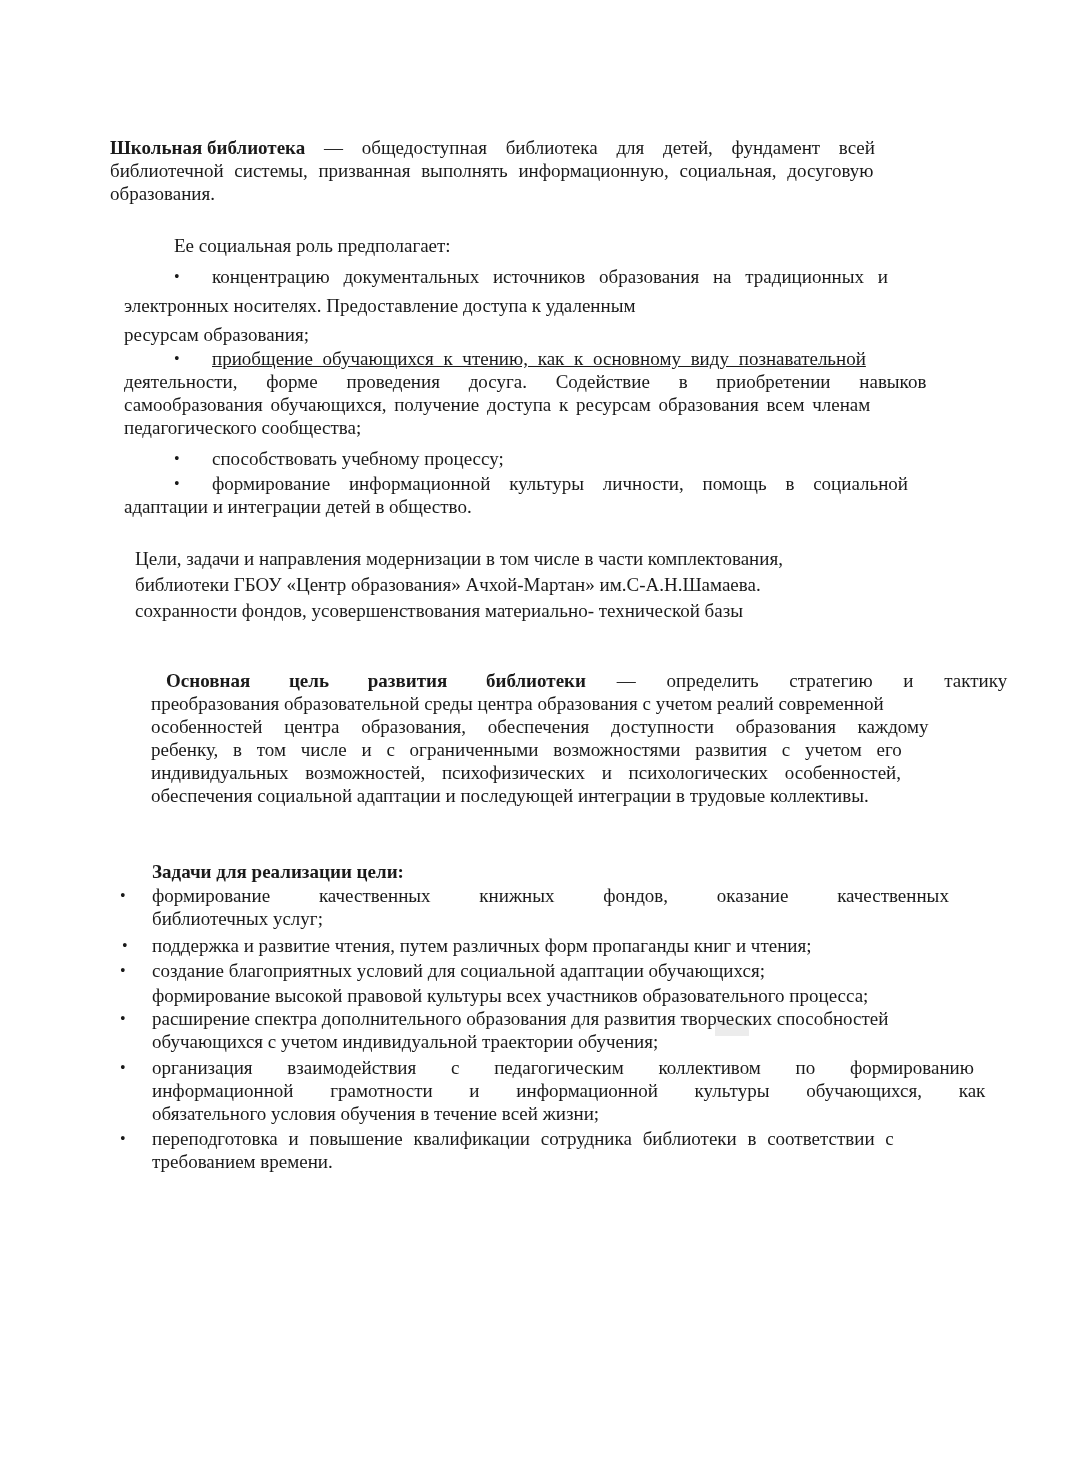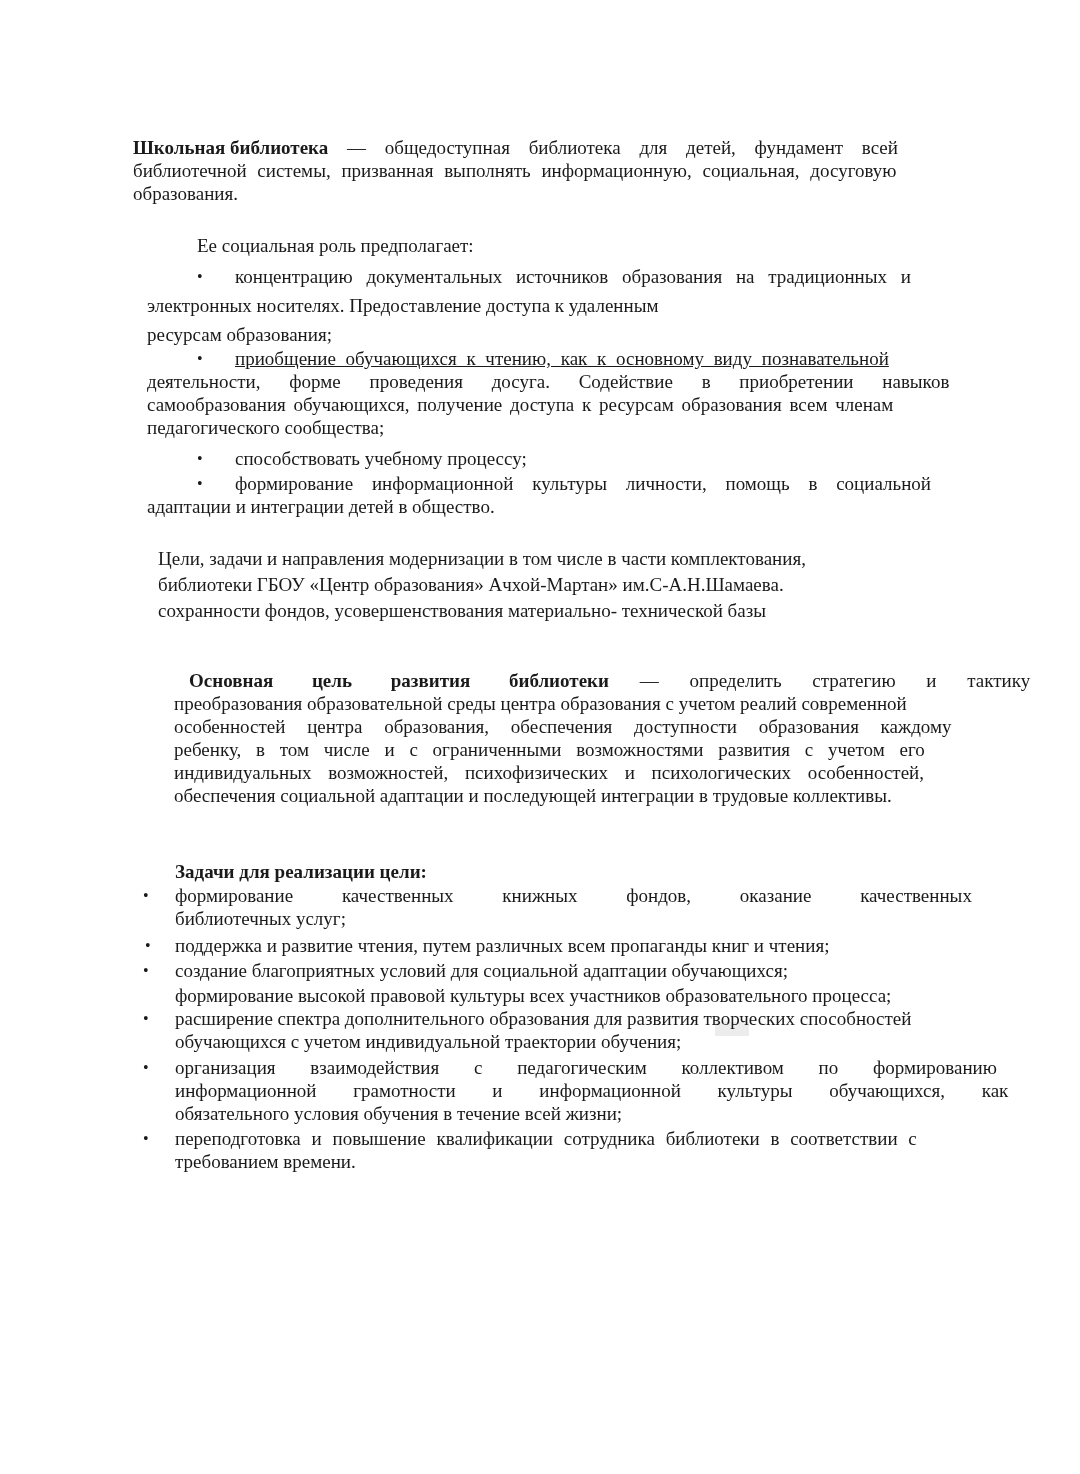--- a/index.html
+++ b/index.html
@@ -19,21 +19,20 @@
       position: absolute;
       left: 0; top: 0;
       width: 1080px; height: 1474px;
       background: #ffffff;
     }
     .blk {
       position: absolute;
       font-size: 19px;
       line-height: 23px;
       text-align: justify;
-      margin-left: 23px;
     }
     .line {
       display: block;
       white-space: nowrap;
       height: 23px;
     }
     .jline {
       display: flex;
       justify-content: space-between;
       white-space: nowrap;
@@ -117,21 +116,21 @@
   </div>
 
   <div class="blk" style="left:120px; top:884px; width:830px;">
     <span class="dot" style="left:0; top:0;">•</span>
     <span class="line" style="padding-left:32px; word-spacing:44px;">формирование качественных книжных фондов, оказание качественных</span>
     <span class="line" style="padding-left:32px;">библиотечных услуг;</span>
   </div>
 
   <div class="blk" style="left:122px; top:934px; width:830px;">
     <span class="dot" style="left:0; top:0;">•</span>
-    <span class="line" style="padding-left:30px;">поддержка и развитие чтения, путем различных всем пропаганды книг и чтения;</span>
+    <span class="line" style="padding-left:30px;">поддержка и развитие чтения, путем различных форм пропаганды книг и чтения;</span>
   </div>
 
   <div class="blk" style="left:120px; top:959px; width:830px;">
     <span class="dot" style="left:0; top:0;">•</span>
     <span class="line" style="padding-left:32px;">создание благоприятных условий для социальной адаптации обучающихся;</span>
     <span class="line" style="padding-left:32px; margin-top:2px;">формирование высокой правовой культуры всех участников образовательного процесса;</span>
   </div>
 
   <div class="hl"></div>
 

